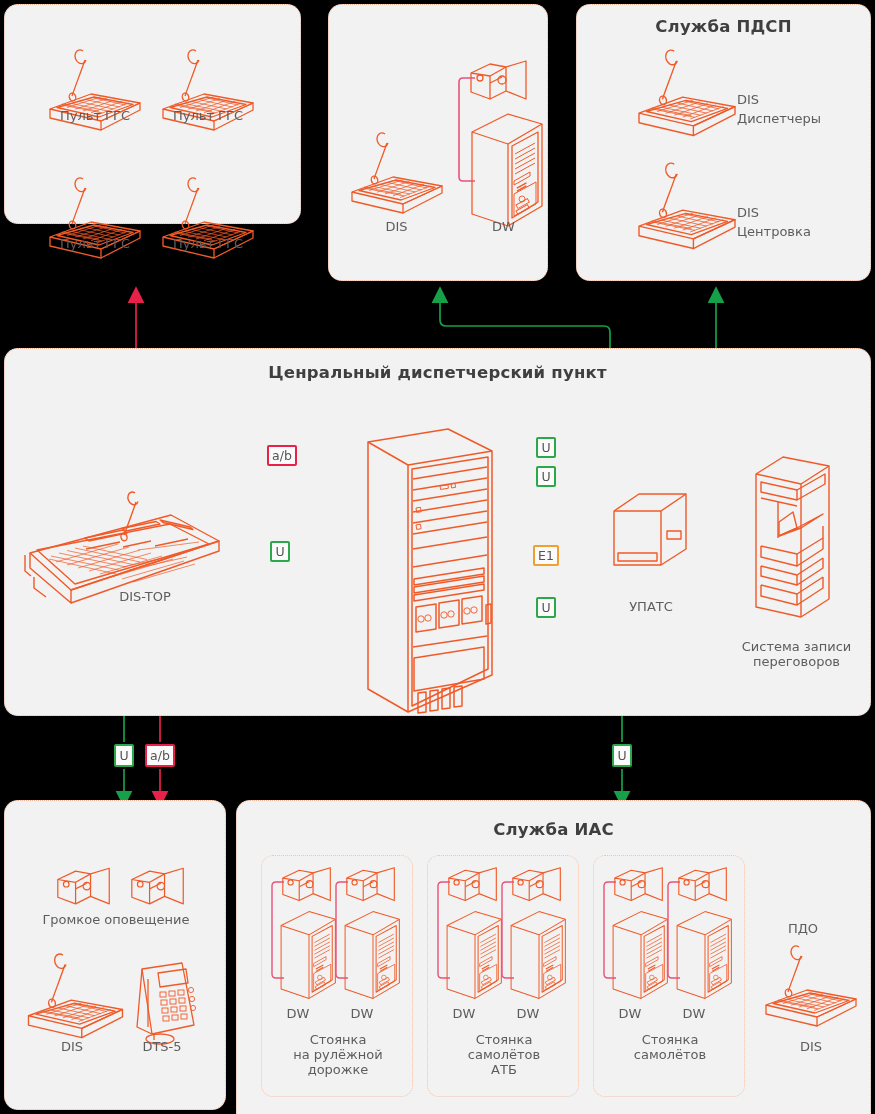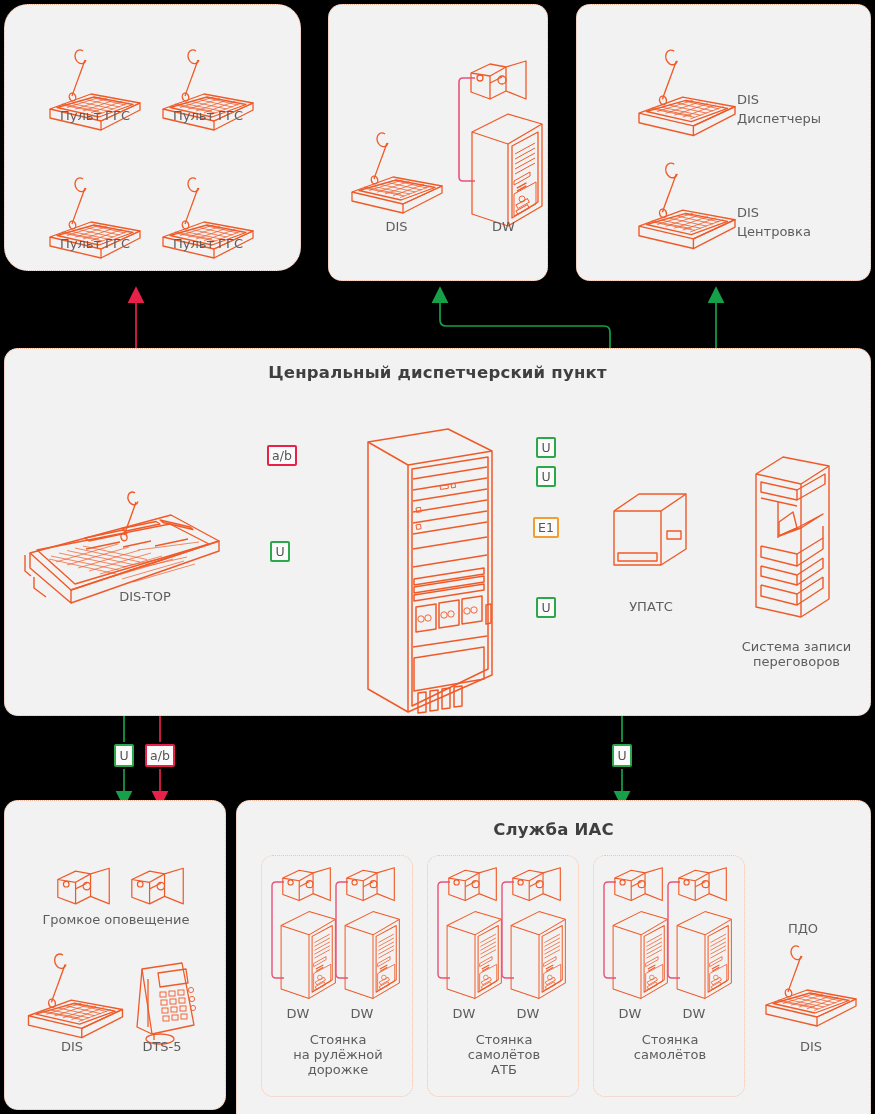--- a/index.html
+++ b/index.html
@@ -9,21 +9,21 @@
   .panel{position:absolute;background:#f2f2f2;border:1px dotted #f0b49a;border-radius:14px;box-sizing:border-box;}
   .subpanel{position:absolute;background:#f2f2f2;border:1px dotted #f3c3ad;border-radius:12px;box-sizing:border-box;}
   .ttl{position:absolute;width:100%;text-align:center;font-weight:bold;font-size:16.5px;color:#3f3f3f;letter-spacing:.2px;}
   .sub{position:absolute;width:100%;text-align:center;font-size:13px;color:#6d6d6d;}
   .cap{position:absolute;text-align:center;font-size:13px;color:#5d5d5d;line-height:15px;white-space:pre-line;}
   .capL{position:absolute;text-align:left;font-size:13px;color:#5d5d5d;line-height:19px;white-space:pre-line;}
   svg{position:absolute;left:0;top:0;overflow:visible;}
   .lbl{position:absolute;box-sizing:border-box;background:#fbfbfb;border:2px solid #2aa84a;
        color:#555;font-size:12.5px;line-height:16px;text-align:center;border-radius:2px;}
   .lbl.red{border-color:#e8204a;}
-  .lbl.org{border-color:#f0a030;}
+  .lbl.org{border-color:#f0a030;margin-top:28px;}
   .dev{position:absolute;}
   .dev svg{position:static;display:block;}
 </style>
 </head>
 <body>
 
 <div class="stage">
 
   <svg width="0" height="0">
     <defs>
@@ -287,21 +287,21 @@
 
       <path d="M362 673 L166 673 Q160 673 160 679 L160 742" stroke="#e8204a" marker-start="url(#ar)"></path>
       <path d="M160 769 L160 806" stroke="#e8204a" marker-end="url(#arf)"></path>
 
       <path d="M500 673 L616 673 Q622 673 622 679 L622 742" stroke="#16a04a"></path>
       <path d="M535 673 L503 673" stroke="#16a04a" marker-end="url(#ag)"></path>
       <path d="M622 769 L622 806" stroke="#16a04a" marker-end="url(#agf)"></path>
     </g>
   </svg>
 
-  <div class="panel" style="left:4px;top:4px;width:297px;height:267px;border-radius:24px;">
+  <div class="panel" style="left:4px;top:4px;width:297px;height:220px;">
     <div class="dev" style="left:40px;top:42px;">
       <svg width="100" height="90" viewBox="0 0 100 90">
           <use href="#sym-dis"></use>
         </svg>
     </div>
     <div class="cap" style="left:35px;top:103px;width:110px;">Пульт ГГС</div>
 
     <div class="dev" style="left:153px;top:42px;">
       <svg width="100" height="90" viewBox="0 0 100 90">
           <use href="#sym-dis"></use>
@@ -343,20 +343,21 @@
           <use href="#sym-dw"></use>
         </svg>
     </div>
     <svg width="220" height="277">
       <path d="M146 73 L134 73 Q130 73 130 77 L130 172 Q130 176 134 176 L146 176" fill="none" stroke="#e8527a" stroke-width="1.6"></path>
     </svg>
     <div class="cap" style="left:122px;top:214px;width:105px;">DW</div>
   </div>
 
   <div class="panel" style="left:576px;top:4px;width:295px;height:277px;">
+    <div class="ttl" style="top:12px;">Служба ПДСП</div>
 
     <div class="dev" style="left:55px;top:42px;">
       <svg width="110" height="96" viewBox="0 0 100 90">
           <use href="#sym-dis"></use>
         </svg>
     </div>
     <div class="capL" style="left:160px;top:85px;width:120px;">DIS
 Диспетчеры</div>
 
     <div class="dev" style="left:55px;top:155px;">

